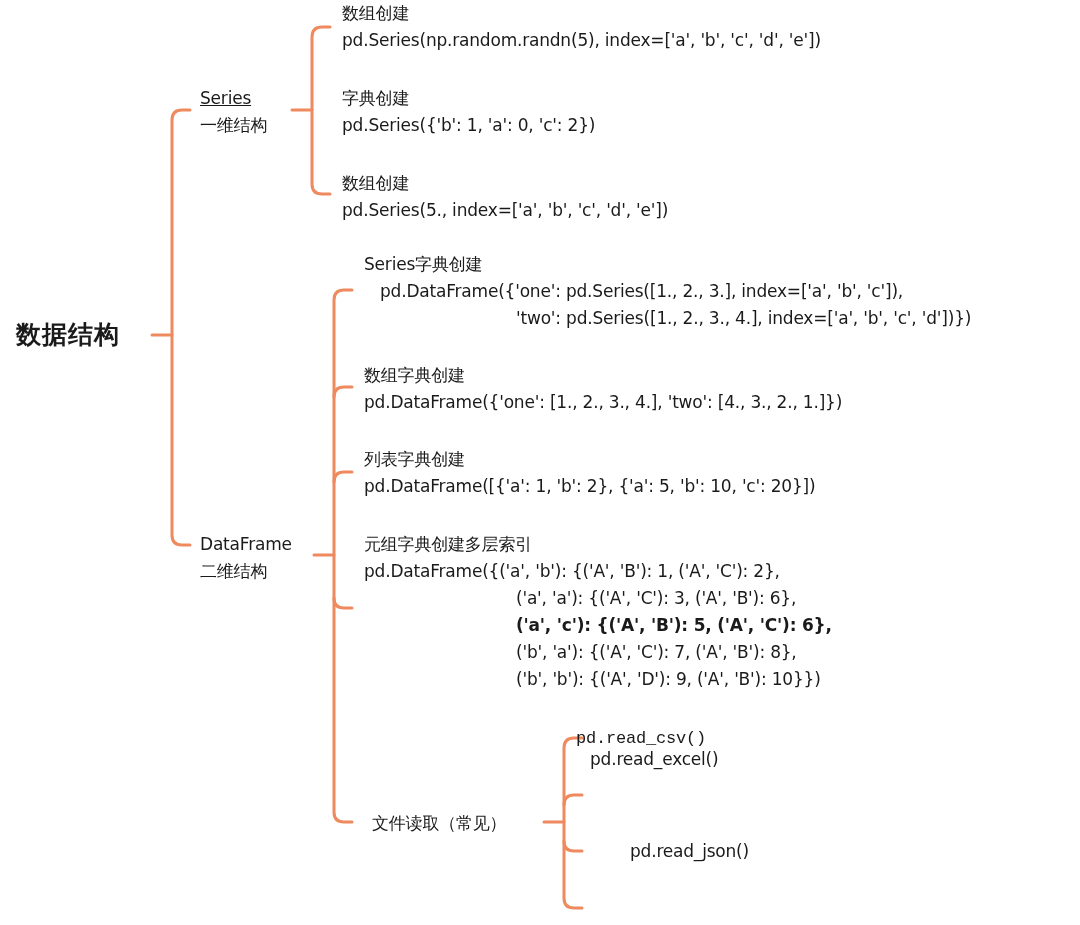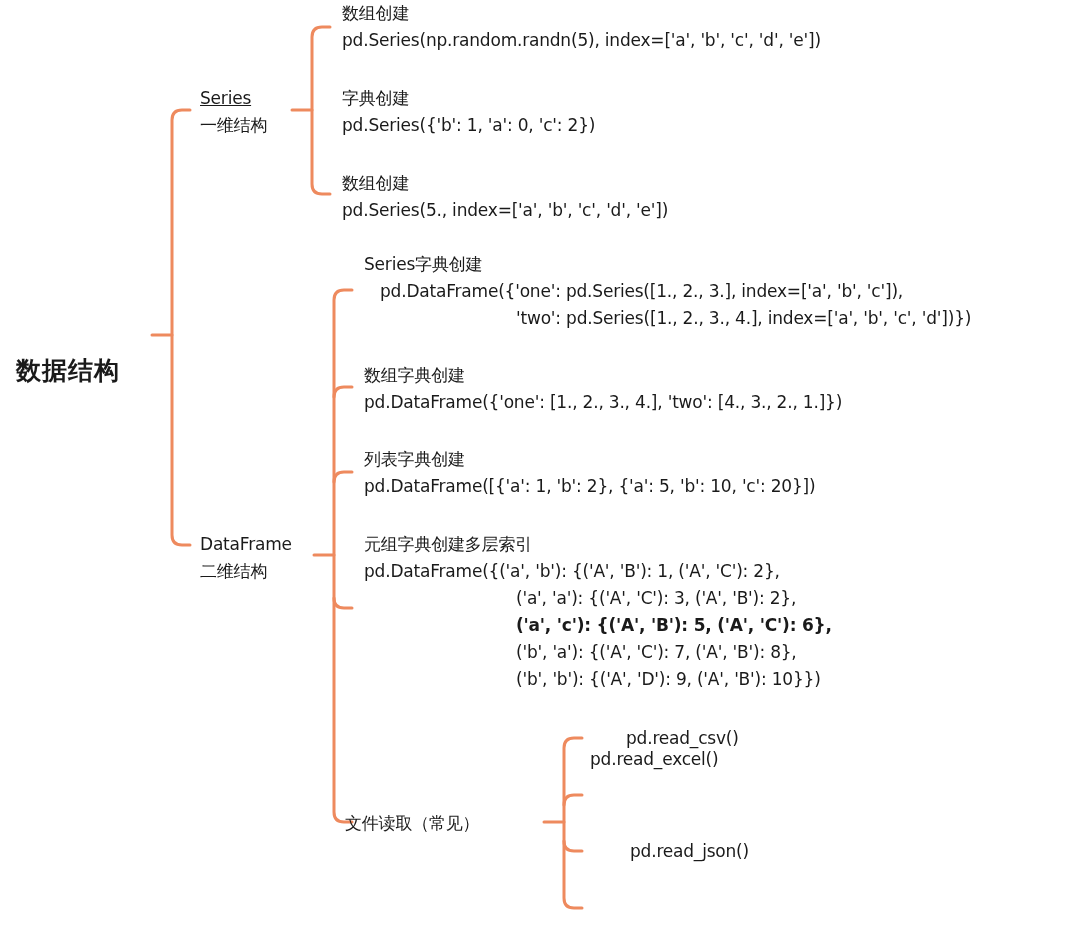--- a/index.html
+++ b/index.html
@@ -29,21 +29,21 @@
     <path d="M352 472 H344 Q334 472 334 482"></path>
     <path d="M352 608 H344 Q334 608 334 598"></path>
 
     <path d="M544 822 H564"></path>
     <path d="M582 738 H574 Q564 738 564 748 V898 Q564 908 574 908 H582"></path>
     <path d="M582 795 H574 Q564 795 564 805"></path>
     <path d="M582 851 H574 Q564 851 564 841"></path>
   </g>
 </svg>
 
-<div class="root" style="left:16px; top:318px;margin-top:36px;">数据结构</div>
+<div class="root" style="left:16px; top:318px;">数据结构</div>
 
 <div>
   <div class="t" style="left:200px; top:85px;text-decoration:underline;">Series</div>
   <div class="t" style="left:200px; top:112px;">一维结构</div>
 </div>
 
 <div>
   <div class="t" style="left:342px; top:0px;">数组创建</div>
   <div class="t code" style="left:342px; top:27px;">pd.Series(np.random.randn(5), index=['a', 'b', 'c', 'd', 'e'])</div>
 </div>
@@ -70,25 +70,25 @@
   <div class="t" style="left:364px; top:362px;text-align:right;">数组字典创建</div>
   <div class="t code" style="left:364px; top:389px;">pd.DataFrame({'one': [1., 2., 3., 4.], 'two': [4., 3., 2., 1.]})</div>
 </div>
 <div>
   <div class="t" style="left:364px; top:446px;">列表字典创建</div>
   <div class="t code" style="left:364px; top:473px;">pd.DataFrame([{'a': 1, 'b': 2}, {'a': 5, 'b': 10, 'c': 20}])</div>
 </div>
 <div>
   <div class="t" style="left:364px; top:531px;text-align:right;">元组字典创建多层索引</div>
   <div class="t code" style="left:364px; top:558px;">pd.DataFrame({('a', 'b'): {('A', 'B'): 1, ('A', 'C'): 2},</div>
-  <div class="t code" style="left:516px; top:585px;">('a', 'a'): {('A', 'C'): 3, ('A', 'B'): 2},</div>
+  <div class="t code" style="left:516px; top:585px;">('a', 'a'): {('A', 'C'): 3, ('A', 'B'): 6},</div>
   <div class="t code" style="left:516px; top:612px;font-weight:bold;">('a', 'c'): {('A', 'B'): 5, ('A', 'C'): 6},</div>
   <div class="t code" style="left:516px; top:639px;">('b', 'a'): {('A', 'C'): 7, ('A', 'B'): 8},</div>
   <div class="t code" style="left:516px; top:666px;">('b', 'b'): {('A', 'D'): 9, ('A', 'B'): 10}})</div>
 </div>
 <div>
-  <div class="t" style="left:345px; top:810px;text-align:center;">文件读取（常见）</div>
+  <div class="t" style="left:372px; top:810px;text-align:center;">文件读取（常见）</div>
 </div>
 
-<div class="t code" style="left:626px; top:725px;">pd.read_csv()</div>
+<div class="t code" style="left:576px; top:725px;font-family:Liberation Mono, monospace;">pd.read_csv()</div>
 <div class="t code" style="left:590px; top:746px;">pd.read_excel()</div>
 <div class="t code" style="left:590px; top:838px;margin-left:40px;">pd.read_json()</div>
 <div class="t code" style="left:590px; top:928px;">pd.read_html()</div>
 
 </body></html>

